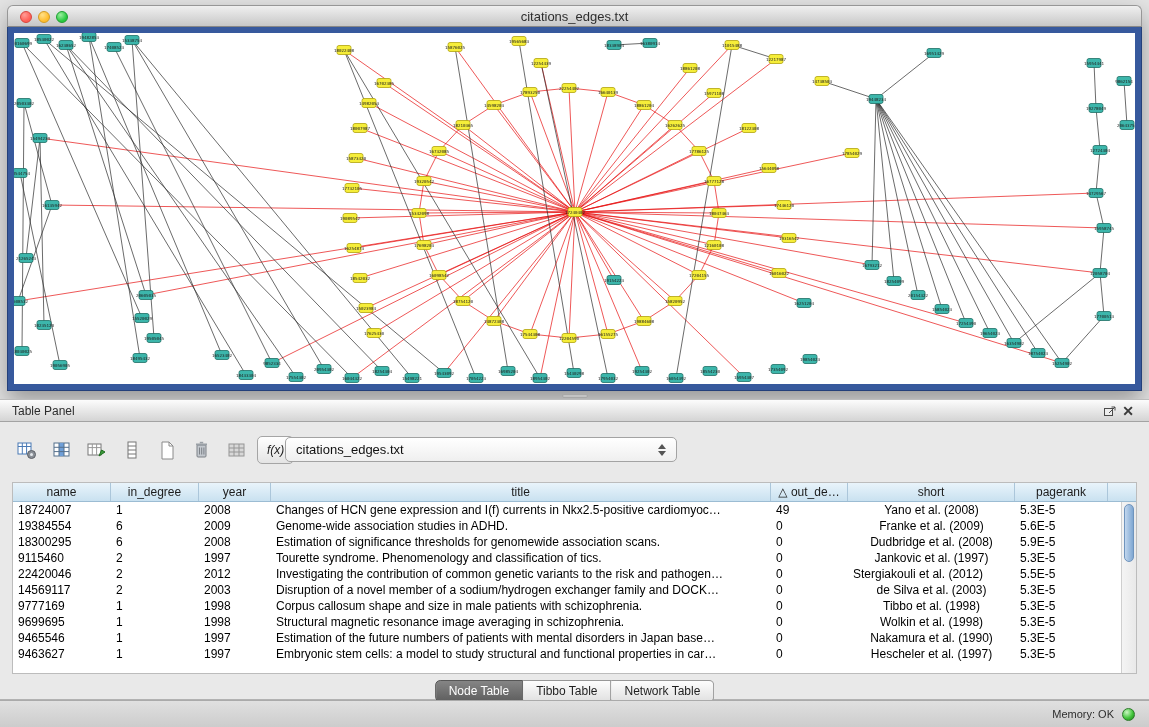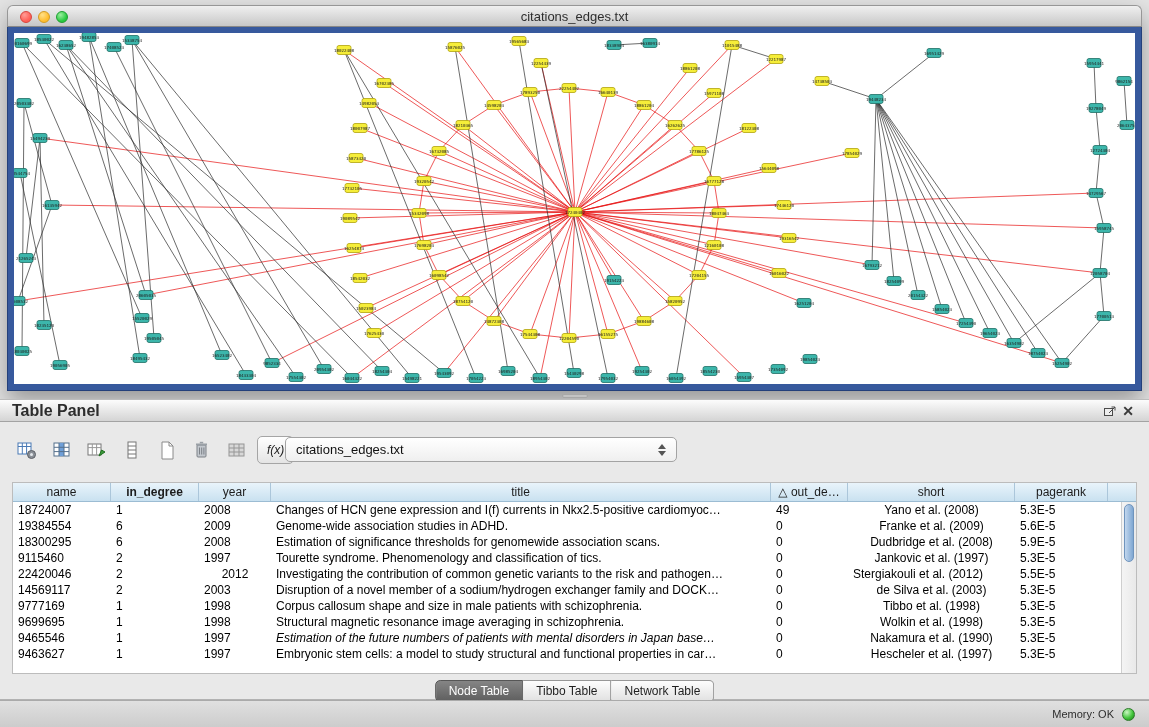--- a/index.html
+++ b/index.html
@@ -26,21 +26,21 @@
   .canvas svg { display:block; width:100%; height:100%; }
 
   
   #grip { position:absolute; top:394px; left:50%; transform:translateX(-50%);
     width:26px; height:4px; border-radius:2px; background:#c3c3c3; border:1px solid #a8a8a8; }
 
   
   #panel-header { position:absolute; left:0; top:399px; width:1149px; height:23px;
     background:linear-gradient(#fcfcfc,#d4d4d4); border-top:1px solid #bdbdbd; border-bottom:1px solid #a3a3a3;
     display:flex; align-items:center; padding:0 12px; }
-  #panel-header .ptitle { font-size:16px; color:#2c2c2c;font-weight:bold; }
+  #panel-header .ptitle { font-size:12px; color:#2c2c2c; }
   #panel-header .spacer { flex:1; }
   .hdr-btn { width:18px; height:16px; display:flex; align-items:center; justify-content:center;
     background:none; border:none; padding:0; cursor:default; }
   .hdr-close { font-size:14px; font-weight:bold; color:#3a3a3a; line-height:14px; }
 
   #panel-body { position:absolute; left:0; top:422px; width:1149px; height:278px;
     background:#e9e9e9; border-bottom:1px solid #b2b2b2; }
 
   
   #toolbar { position:absolute; left:12px; top:12px; height:32px; display:flex; align-items:center; gap:5px; }
@@ -776,21 +776,21 @@
     <span class="combo-spacer"></span>
     <span class="arrows">
       <span class="arr-up"></span>
         <span class="arr-down"></span>
     </span>
   </div>
 
   <div id="table-wrap">
     <div id="thead">
         <div class="th" style="width: 98px;">name</div>
-        <div class="th" style="width: 88px; font-weight: bold;">in_degree</div>
+        <div class="th" style="width: 88px;">in_degree</div>
         <div class="th" style="width: 72px;">year</div>
         <div class="th" style="width: 500px;">title</div>
         <div class="th" style="width: 77px;">△ out_de…</div>
         <div class="th" style="width: 167px;">short</div>
         <div class="th" style="width: 93px;">pagerank</div>
         <div class="th" style="flex: 1 1 0%; border-right: none;"></div>
       </div>
     <div id="tbody">
         <div class="tr">
           <div class="td" style="width: 98px;">18724007</div>
@@ -824,21 +824,21 @@
           <div class="td" style="width: 88px;">2</div>
           <div class="td" style="width: 72px;">1997</div>
           <div class="td" style="width: 500px;">Tourette syndrome. Phenomenology and classification of tics.</div>
           <div class="td" style="width: 77px;">0</div>
           <div class="td" style="width: 167px; text-align: center;">Jankovic et al. (1997)</div>
           <div class="td" style="width: 93px;">5.3E-5</div>
         </div>
         <div class="tr">
           <div class="td" style="width: 98px;">22420046</div>
           <div class="td" style="width: 88px;">2</div>
-          <div class="td" style="width: 72px; text-align: center;">2012</div>
+          <div class="td" style="width: 72px;">2012</div>
           <div class="td" style="width: 500px;">Investigating the contribution of common genetic variants to the risk and pathogen…</div>
           <div class="td" style="width: 77px;">0</div>
           <div class="td" style="width: 167px; ">Stergiakouli et al. (2012)</div>
           <div class="td" style="width: 93px;">5.5E-5</div>
         </div>
         <div class="tr">
           <div class="td" style="width: 98px;">14569117</div>
           <div class="td" style="width: 88px;">2</div>
           <div class="td" style="width: 72px;">2003</div>
           <div class="td" style="width: 500px;">Disruption of a novel member of a sodium/hydrogen exchanger family and DOCK…</div>
@@ -861,21 +861,21 @@
           <div class="td" style="width: 72px;">1998</div>
           <div class="td" style="width: 500px;">Structural magnetic resonance image averaging in schizophrenia.</div>
           <div class="td" style="width: 77px;">0</div>
           <div class="td" style="width: 167px; text-align: center;">Wolkin et al. (1998)</div>
           <div class="td" style="width: 93px;">5.3E-5</div>
         </div>
         <div class="tr">
           <div class="td" style="width: 98px;">9465546</div>
           <div class="td" style="width: 88px;">1</div>
           <div class="td" style="width: 72px;">1997</div>
-          <div class="td" style="width: 500px; font-style: italic;">Estimation of the future numbers of patients with mental disorders in Japan base…</div>
+          <div class="td" style="width: 500px;">Estimation of the future numbers of patients with mental disorders in Japan base…</div>
           <div class="td" style="width: 77px;">0</div>
           <div class="td" style="width: 167px; text-align: center;">Nakamura et al. (1990)</div>
           <div class="td" style="width: 93px;">5.3E-5</div>
         </div>
         <div class="tr">
           <div class="td" style="width: 98px;">9463627</div>
           <div class="td" style="width: 88px;">1</div>
           <div class="td" style="width: 72px;">1997</div>
           <div class="td" style="width: 500px;">Embryonic stem cells: a model to study structural and functional properties in car…</div>
           <div class="td" style="width: 77px;">0</div>

